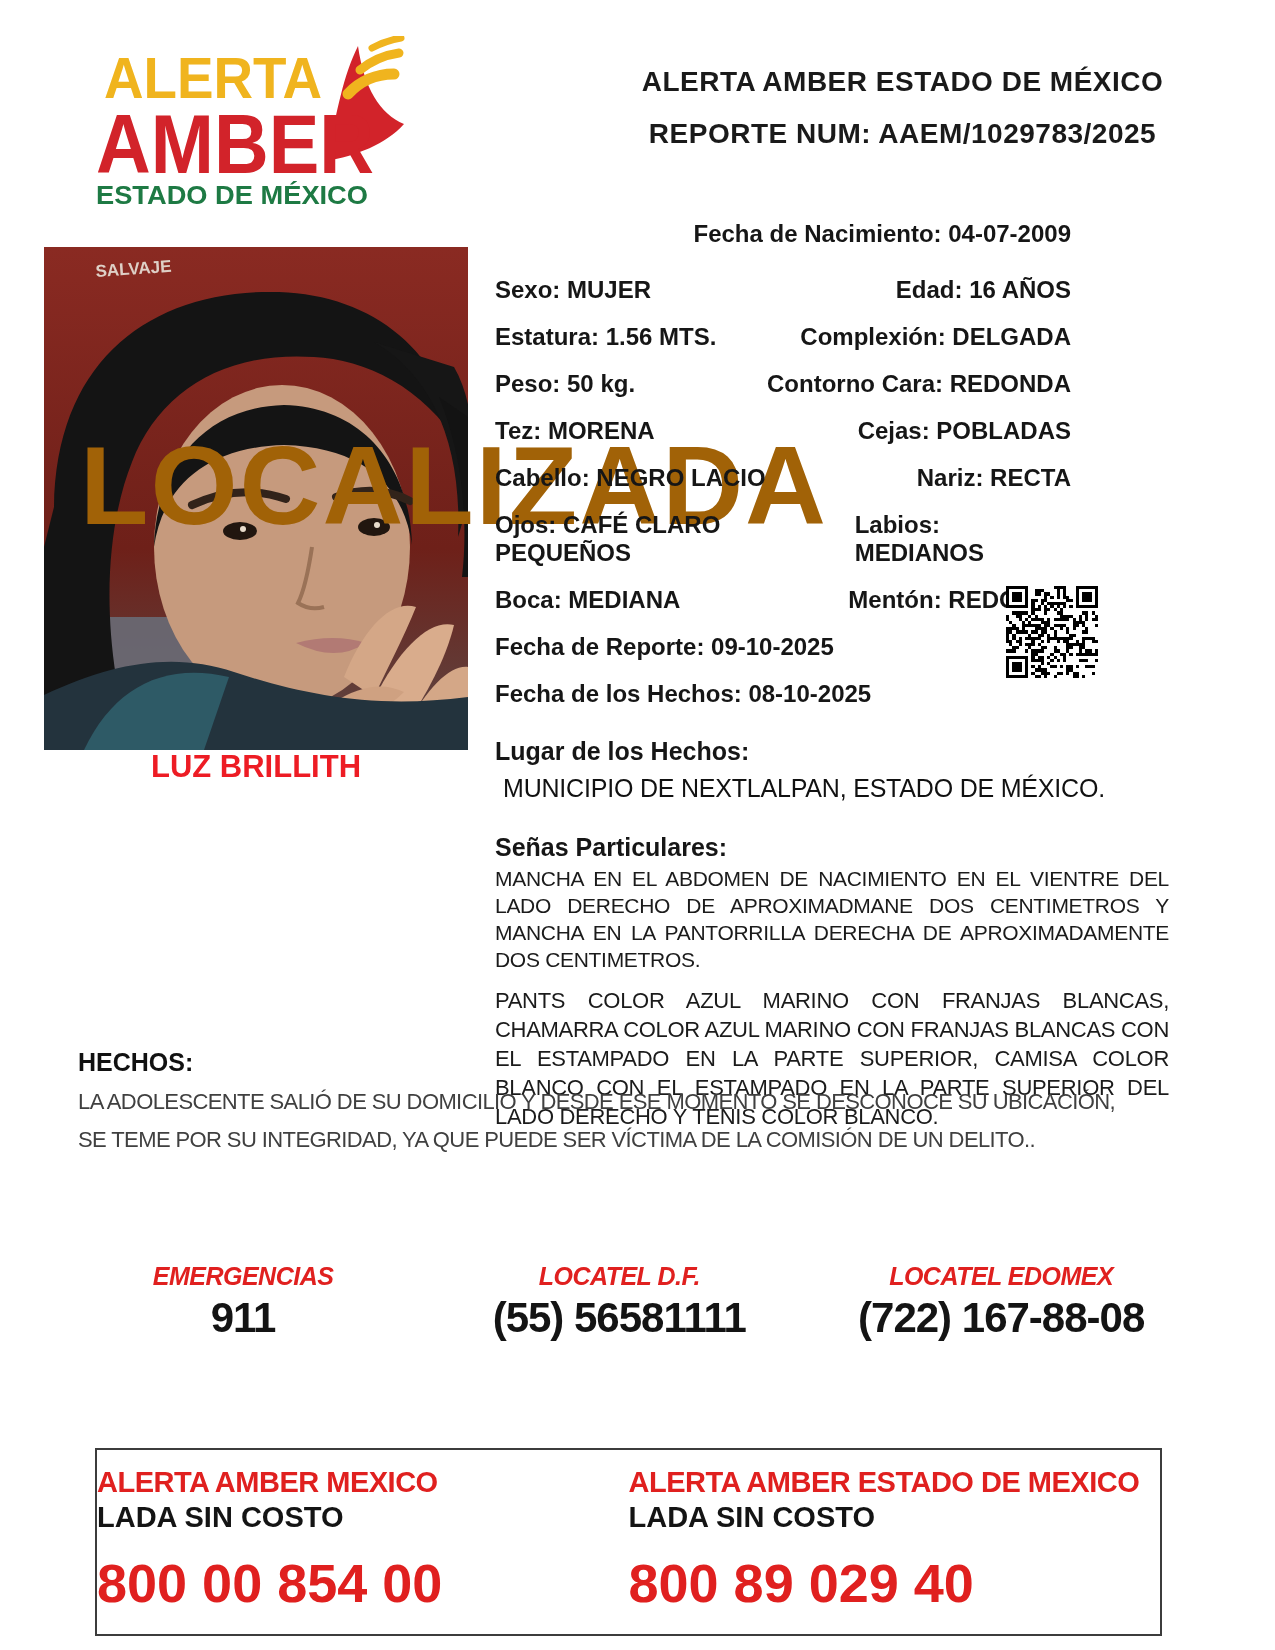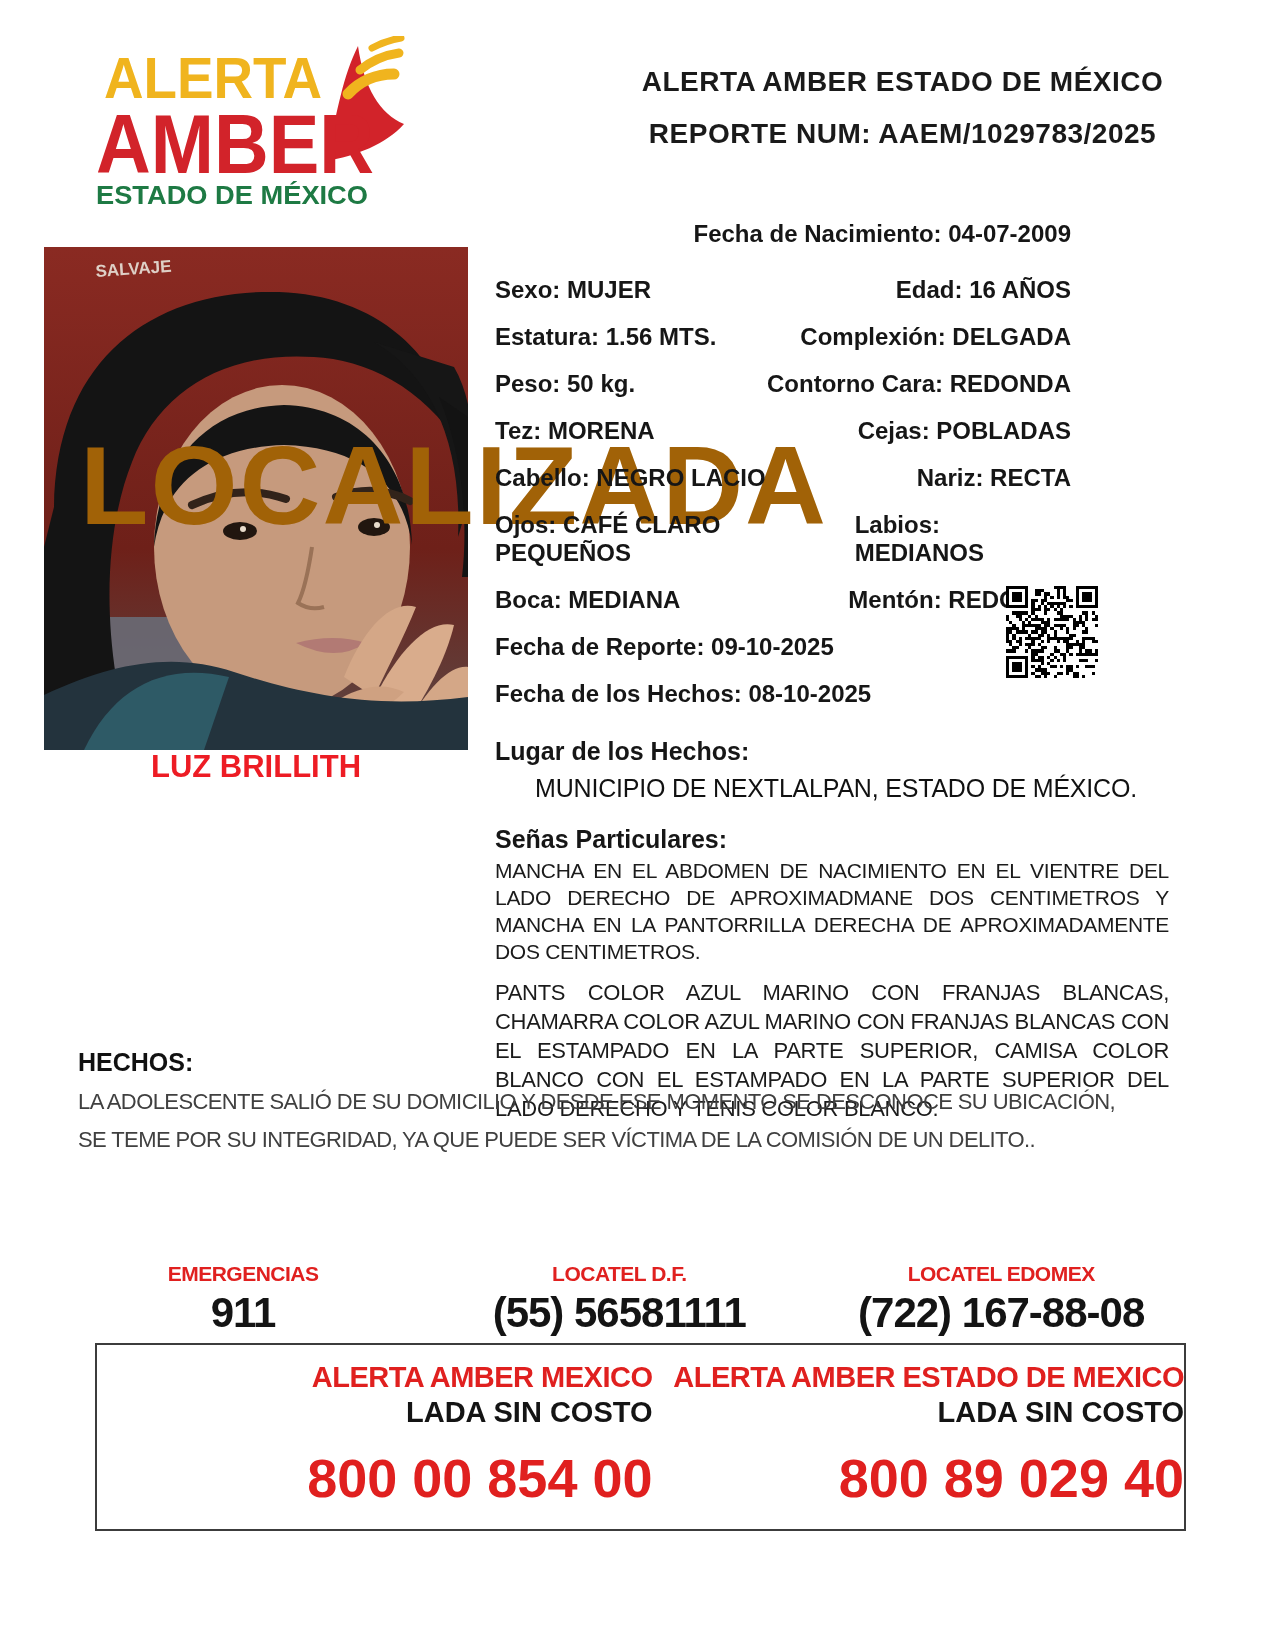--- a/index.html
+++ b/index.html
@@ -31,46 +31,46 @@
 
   
   .details { position:absolute; left:495px; top:220px; width:674px; z-index:3; }
   .d-row {
     display:flex; justify-content:space-between; padding-right:98px;
     font-weight:bold; font-size:24px; line-height:28px; margin-bottom:19px; color:#161616;
   }
   .d-row.single-right { justify-content:flex-end; margin-bottom:28px; }
   .d-row.left-only { justify-content:flex-start; }
   .section-label { font-weight:bold; font-size:25px; color:#161616; }
-  .place-value { font-size:25px; margin-top:8px; margin-bottom:22px; padding-left:8px; letter-spacing:-0.2px;text-align:center; }
+  .place-value { font-size:25px; margin-top:8px; margin-bottom:30px; padding-left:8px; letter-spacing:-0.2px; }
   .para {
     font-size:21px; line-height:27px; letter-spacing:-0.3px;
     text-align:justify; text-align-last:left; margin-top:3px; color:#1b1b1b;
   }
   .para.clothing { font-size:22px; line-height:29px; margin-bottom:0; }
   .gap-s { height:10px; }
 
   .qr { position:absolute; left:1006px; top:586px; width:92px; height:92px; z-index:3; }
 
   
   .hechos { position:absolute; left:78px; top:1048px; width:1056px; z-index:3; }
   .hechos-label { font-weight:bold; font-size:25px; }
   .hechos-text { font-size:22px; line-height:38px; letter-spacing:-0.6px; margin-top:6px; color:#404040; }
 
   
   .contacts { position:absolute; left:55px; top:1262px; width:1140px; display:flex; text-align:center; }
   .contact-col { }
   .contact-col.c1 { width:33%; } .contact-col.c2 { width:33%; } .contact-col.c3 { width:34%; }
-  .contact-label { color:#e0201f; font-weight:bold; font-size:21px; letter-spacing:-0.5px; }
+  .contact-label { color:#e0201f; font-weight:bold; font-size:25px; letter-spacing:-0.5px;font-style:italic; }
   .contact-number { color:#141414; font-weight:bold; font-size:42px; margin-top:3px; letter-spacing:-1px; }
 
   
   .hotline-box {
-    position:absolute; left:95px; top:1343px; width:1063px; height:184px;
-    border:2px solid #3c3c3c; display:flex; text-align:right; background:#fff;padding-left:24px;
+    position:absolute; left:95px; top:1448px; width:1063px; height:184px;
+    border:2px solid #3c3c3c; display:flex; text-align:left; background:#fff;
   }
   .hotline-col { width:50%; padding-top:16px; }
   .hotline-title { color:#e0201f; font-weight:bold; font-size:29px; letter-spacing:-0.5px; }
   .hotline-sub { color:#141414; font-weight:bold; font-size:29px; margin-top:2px; }
   .hotline-number { color:#e0201f; font-weight:bold; font-size:54px; margin-top:18px; letter-spacing:0px; }
 </style>
 </head>
 <body>
 
 <div class="page">

